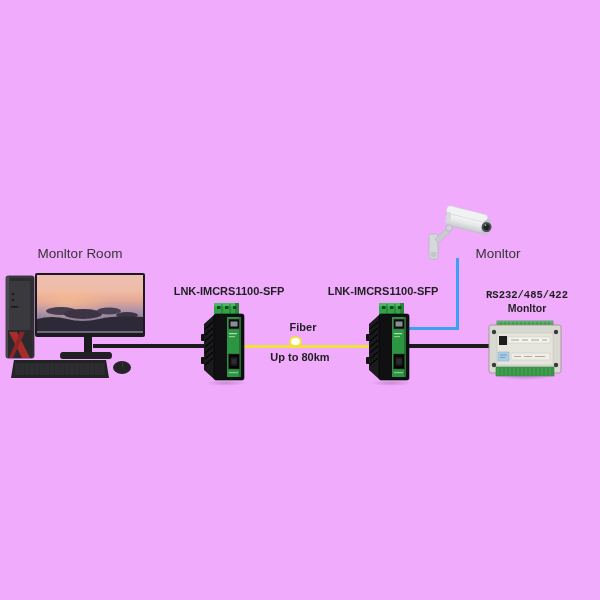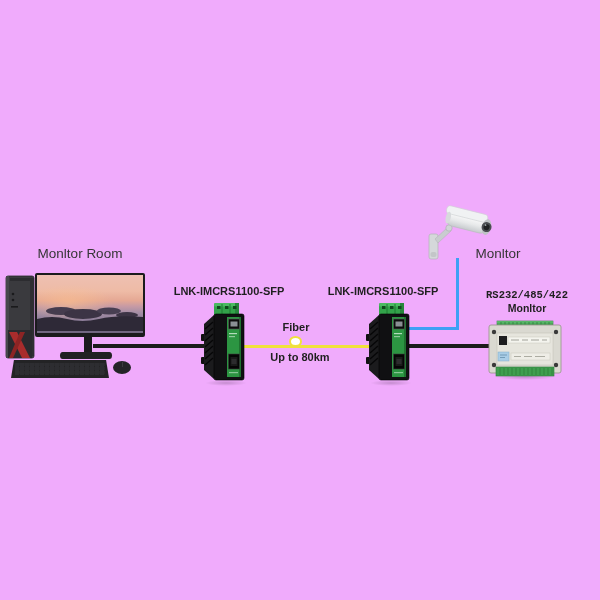--- a/index.html
+++ b/index.html
@@ -145,21 +145,21 @@
     <div class="keyboard-keys"></div>
   </div>
   <div class="mouse"></div>
 
   <div class="label bold" style="left:158px;top:285px;width:142px;">LNK-IMCRS1100-SFP</div>
   <div class="shadow" style="left:205px;top:380px;width:42px;"></div>
   <svg class="devsvg" style="left:200px;top:302px;" width="46" height="84" viewBox="0 0 46 84">
     <use href="#converter-shape"></use>
   </svg>
 
-  <div class="label bold" style="left:260px;top:321px;width:72px;">Fiber</div>
+  <div class="label bold" style="left:267px;top:321px;width:72px;">Fiber</div>
   <div class="label bold" style="left:258px;top:351px;width:84px;">Up to 80km</div>
 
   <div class="label bold" style="left:312px;top:285px;width:142px;">LNK-IMCRS1100-SFP</div>
   <div class="shadow" style="left:370px;top:380px;width:42px;"></div>
   <svg class="devsvg" style="left:365px;top:302px;" width="46" height="84" viewBox="0 0 46 84">
     <use href="#converter-shape"></use>
   </svg>
 
   <svg class="devsvg" style="left:418px;top:203px;" width="84" height="60" viewBox="0 0 84 60">
     <defs>

